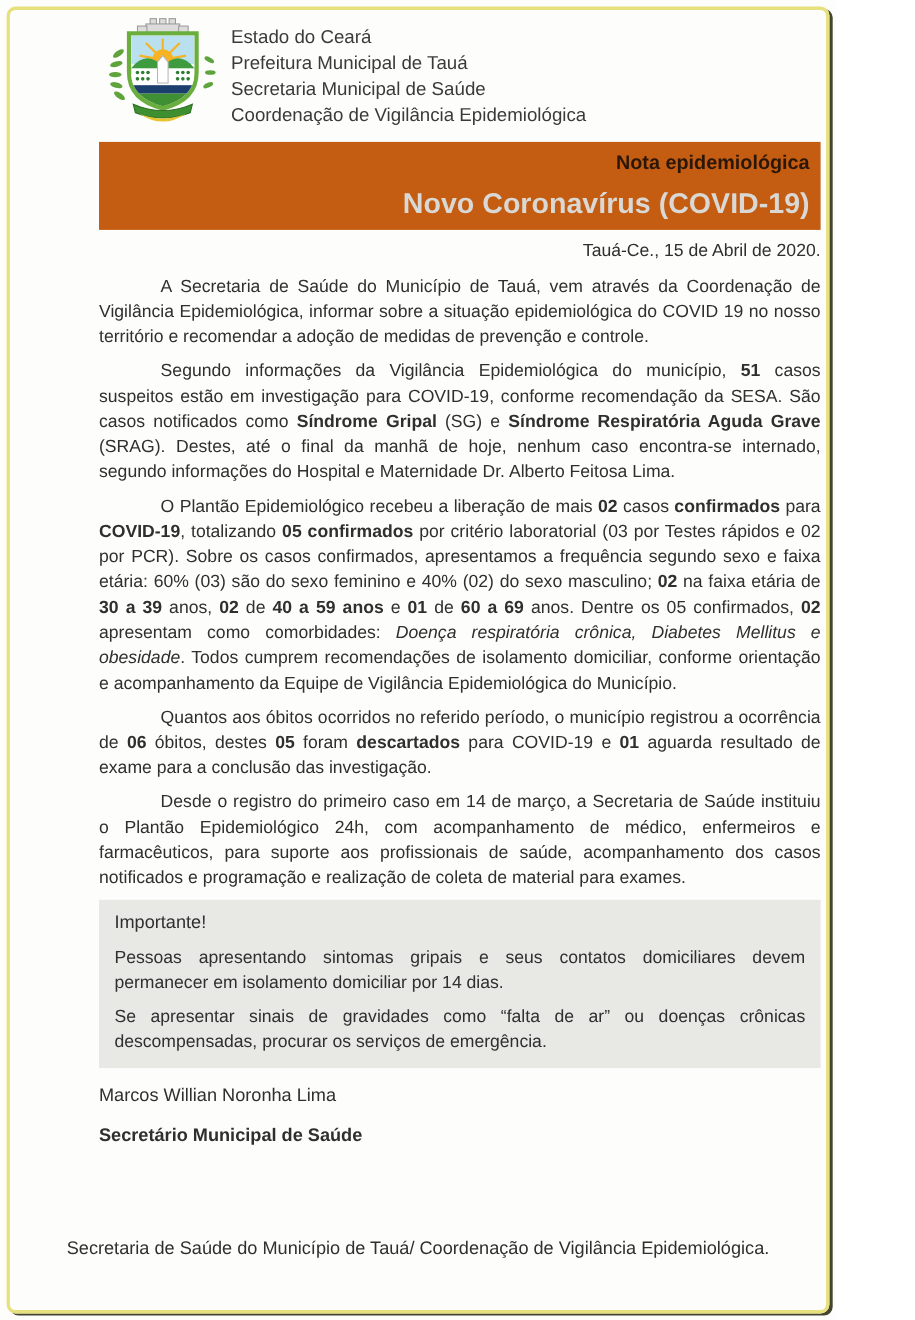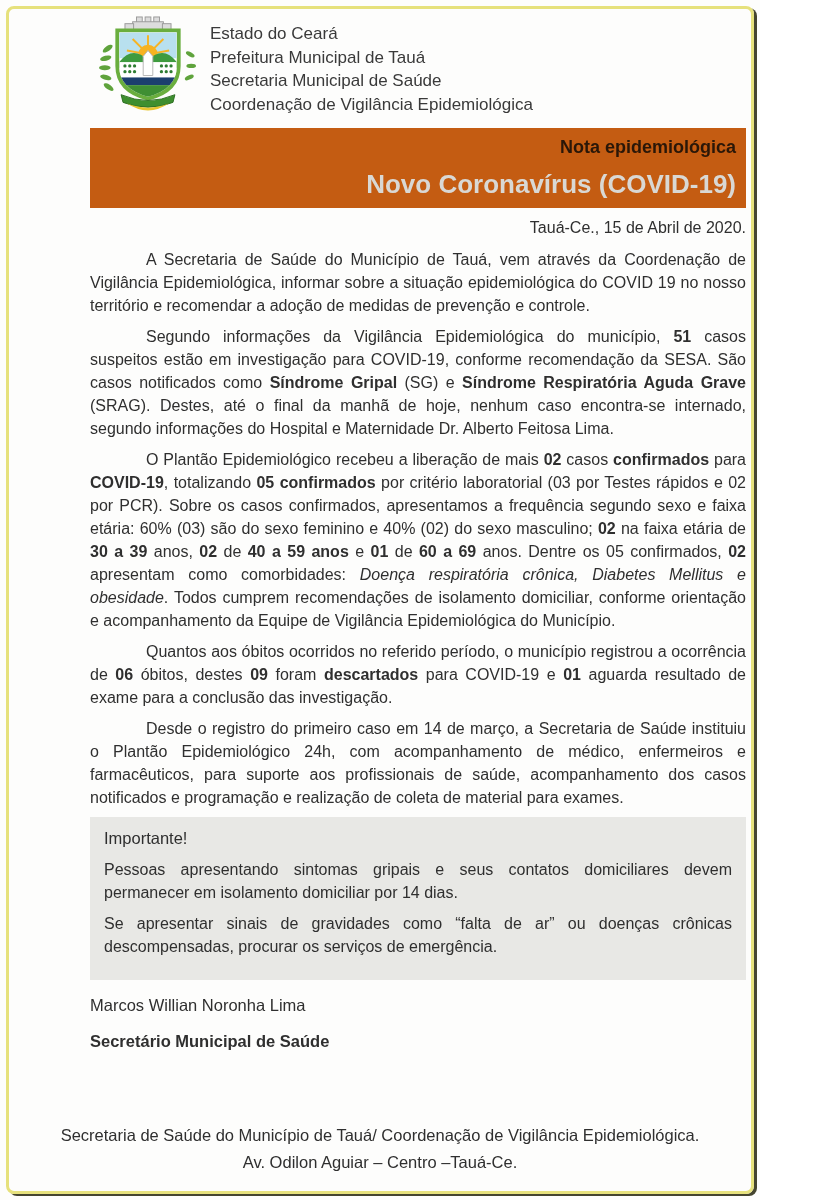--- a/index.html
+++ b/index.html
@@ -30,21 +30,21 @@
   .bodytext{margin-top:9px;}
   .para{
     margin:0 0 8px 0;font-size:16px;line-height:23px;
     text-align:justify;text-indent:56px;
   }
   .b{font-weight:bold;}
   .i{font-style:italic;}
   
   .impbox{
     margin-top:6px;background:var(--box-bg,#e8e8e5);
-    padding:10px 14px 22px 14px;box-sizing:border-box;
+    padding:10px 14px 12px 14px;box-sizing:border-box;
   }
   .impbox .imptitle{font-size:16.5px;line-height:23px;}
   .impbox p{margin:8px 0 0 0;font-size:16px;line-height:23px;text-align:justify;}
   
   .signature{margin-top:14px;text-align:left;}
   .signature .name{font-size:16.5px;line-height:23px;}
   .signature .role{margin-top:13px;font-size:16.5px;font-weight:bold;line-height:23px;}
   
   .footer{position:absolute;left:0;right:0;top:1122px;text-align:center;font-size:16.5px;line-height:27px;}
 </style>
@@ -132,33 +132,32 @@
       <div class="kicker">Nota epidemiológica</div>
       <div class="title">Novo Coronavírus (COVID-19)</div>
     </div>
 
     <div class="dateline">Tauá-Ce., 15 de Abril de 2020.</div>
 
     <div class="bodytext">
       <p class="para"><span>A Secretaria de Saúde do Município de Tauá, vem através da Coordenação de Vigilância Epidemiológica, informar sobre a situação epidemiológica do COVID 19 no nosso território e recomendar a adoção de medidas de prevenção e controle.</span></p>
       <p class="para"><span>Segundo informações da Vigilância Epidemiológica do município, </span><span class="b">51</span><span> casos suspeitos estão em investigação para COVID-19, conforme recomendação da SESA. São casos notificados como </span><span class="b">Síndrome Gripal</span><span> (SG) e </span><span class="b">Síndrome Respiratória Aguda Grave</span><span> (SRAG). Destes, até o final da manhã de hoje, nenhum caso encontra-se internado, segundo informações do Hospital e Maternidade Dr. Alberto Feitosa Lima.</span></p>
       <p class="para"><span>O Plantão Epidemiológico recebeu a liberação de mais </span><span class="b">02</span><span> casos </span><span class="b">confirmados</span><span> para </span><span class="b">COVID-19</span><span>, totalizando </span><span class="b">05 confirmados</span><span> por critério laboratorial (03 por Testes rápidos e 02 por PCR). Sobre os casos confirmados, apresentamos a frequência segundo sexo e faixa etária: 60% (03) são do sexo feminino e 40% (02) do sexo masculino; </span><span class="b">02</span><span> na faixa etária de </span><span class="b">30 a 39</span><span> anos, </span><span class="b">02</span><span> de </span><span class="b">40 a 59 anos</span><span> e </span><span class="b">01</span><span> de </span><span class="b">60 a 69</span><span> anos. Dentre os 05 confirmados, </span><span class="b">02</span><span> apresentam como comorbidades: </span><span class="i">Doença respiratória crônica, Diabetes Mellitus e obesidade</span><span>. Todos cumprem recomendações de isolamento domiciliar, conforme orientação e acompanhamento da Equipe de Vigilância Epidemiológica do Município.</span></p>
-      <p class="para"><span>Quantos aos óbitos ocorridos no referido período, o município registrou a ocorrência de </span><span class="b">06</span><span> óbitos, destes </span><span class="b">09</span><span> foram </span><span class="b">descartados</span><span> para COVID-19 e </span><span class="b">01</span><span> aguarda resultado de exame para a conclusão das investigação.</span></p>
+      <p class="para"><span>Quantos aos óbitos ocorridos no referido período, o município registrou a ocorrência de </span><span class="b">06</span><span> óbitos, destes </span><span class="b">05</span><span> foram </span><span class="b">descartados</span><span> para COVID-19 e </span><span class="b">01</span><span> aguarda resultado de exame para a conclusão das investigação.</span></p>
       <p class="para"><span>Desde o registro do primeiro caso em 14 de março, a Secretaria de Saúde instituiu o Plantão Epidemiológico 24h, com acompanhamento de médico, enfermeiros e farmacêuticos, para suporte aos profissionais de saúde, acompanhamento dos casos notificados e programação e realização de coleta de material para exames.</span></p>
     </div>
 
     <div class="impbox">
       <div class="imptitle">Importante!</div>
       <p>Pessoas apresentando sintomas gripais e seus contatos domiciliares devem permanecer em isolamento domiciliar por 14 dias.</p>
       <p>Se apresentar sinais de gravidades como “falta de ar” ou doenças crônicas descompensadas, procurar os serviços de emergência.</p>
     </div>
 
     <div class="signature">
       <div class="name">Marcos Willian Noronha Lima</div>
       <div class="role">Secretário Municipal de Saúde</div>
     </div>
   </div>
 
   <div class="footer">
     <div>Secretaria de Saúde do Município de Tauá/ Coordenação de Vigilância Epidemiológica.</div>
-    <div>Av. Odilon Aguiar – Centro –Tauá-Ce.</div>
   </div>
 </div>
 
 </body></html>

